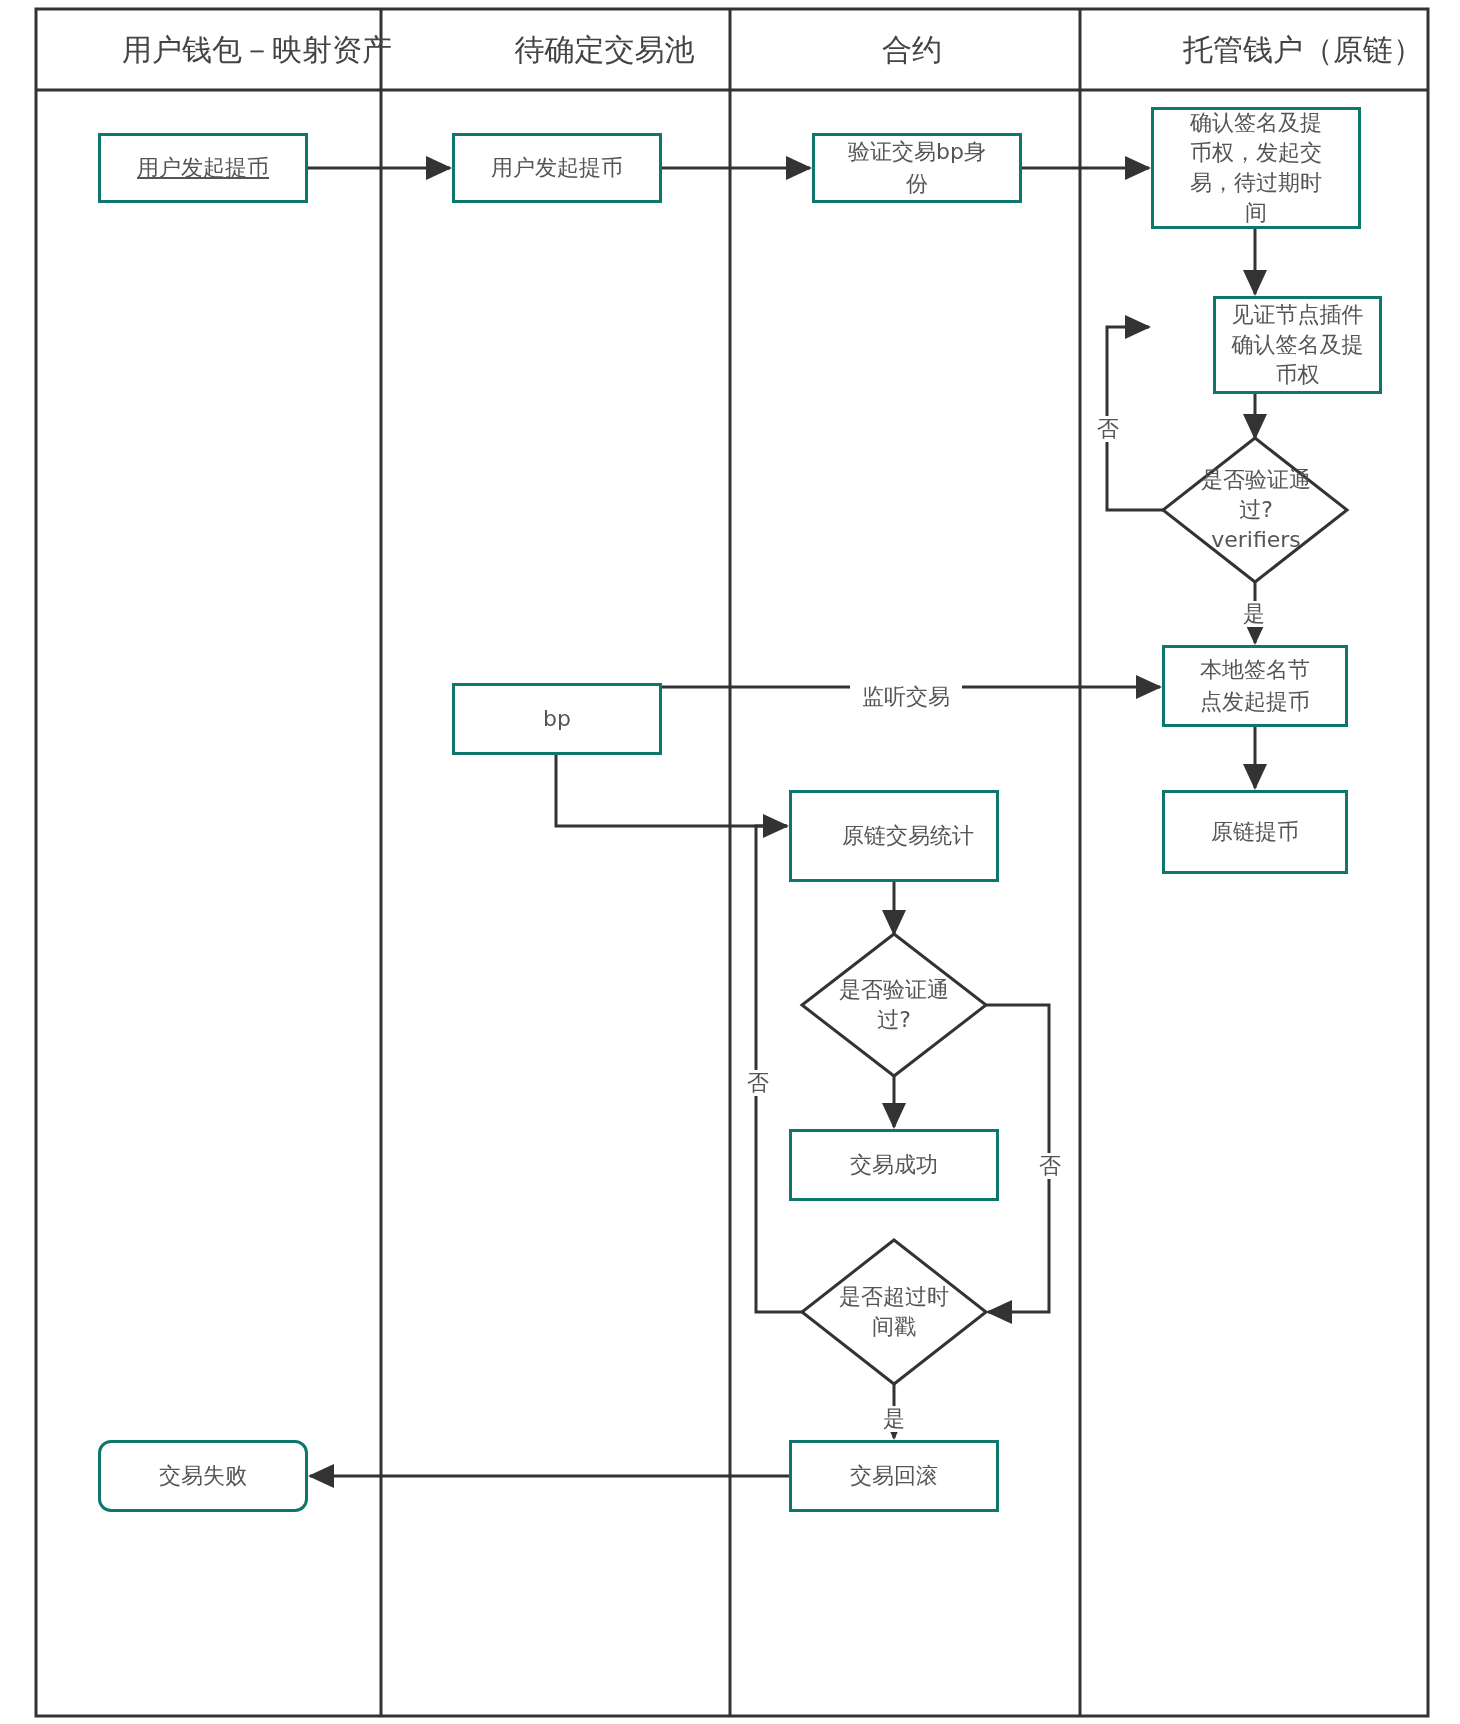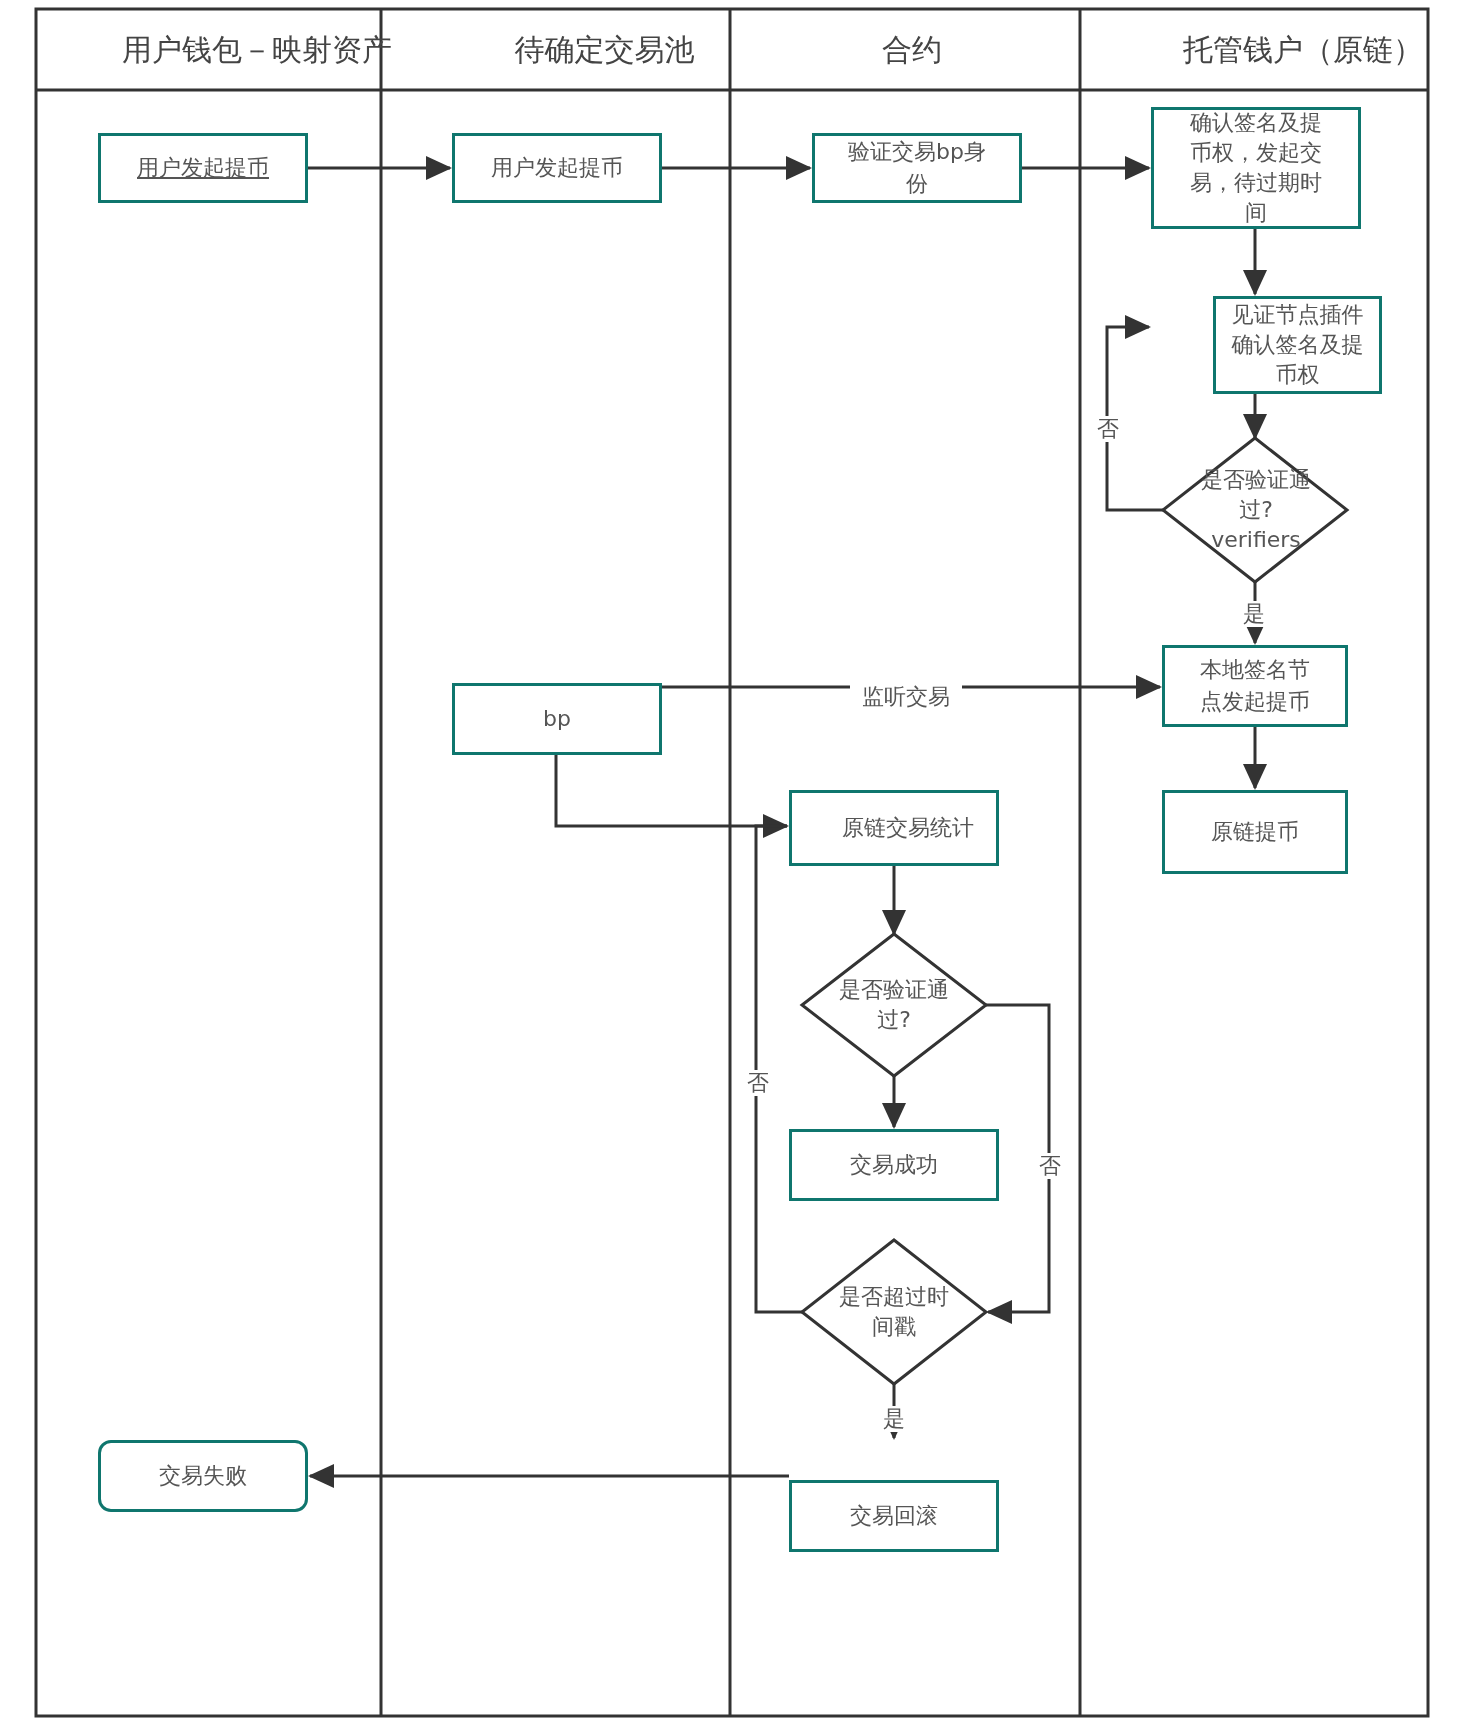--- a/index.html
+++ b/index.html
@@ -79,27 +79,27 @@
   <div class="node box" style="left:1213px;top:296px;width:169px;height:98px;line-height:30px;">见证节点插件
 确认签名及提
 币权</div>
   <div class="node diamond-label" style="left:1166px;top:440px;width:180px;height:140px;line-height:30px;">是否验证通
 过?
 verifiers</div>
   <div class="node box" style="left:1162px;top:645px;width:186px;height:82px;line-height:32px;">本地签名节
 点发起提币</div>
   <div class="node box" style="left:1162px;top:790px;width:186px;height:84px;">原链提币</div>
   <div class="node box" style="left:452px;top:651px;width:210px;height:72px;margin-top:32px;">bp</div>
-  <div class="node box" style="left:789px;top:790px;width:210px;height:76px;padding-left:28px;">原链交易统计</div>
+  <div class="node box" style="left:789px;top:790px;width:210px;height:92px;padding-left:28px;">原链交易统计</div>
   <div class="node diamond-label" style="left:804px;top:950px;width:180px;height:110px;line-height:30px;">是否验证通
 过?</div>
   <div class="node box" style="left:789px;top:1129px;width:210px;height:72px;">交易成功</div>
   <div class="node diamond-label" style="left:804px;top:1262px;width:180px;height:100px;line-height:30px;">是否超过时
 间戳</div>
-  <div class="node box" style="left:789px;top:1440px;width:210px;height:72px;margin-top:40px;">交易回滚</div>
+  <div class="node box" style="left:789px;top:1440px;width:210px;height:72px;">交易回滚</div>
   <div class="node box" style="left:98px;top:1440px;width:210px;height:72px;border-radius:13px;">交易失败</div>
 </div>
 
 <div id="edge-labels">
   <div class="edge-label" style="left:1094px;top:416px;width:28px;">否</div>
   <div class="edge-label" style="left:1240px;top:601px;width:28px;">是</div>
   <div class="edge-label" style="left:850px;top:684px;width:112px;">监听交易</div>
   <div class="edge-label" style="left:1036px;top:1153px;width:28px;">否</div>
   <div class="edge-label" style="left:744px;top:1070px;width:28px;">否</div>
   <div class="edge-label" style="left:880px;top:1406px;width:28px;">是</div>

